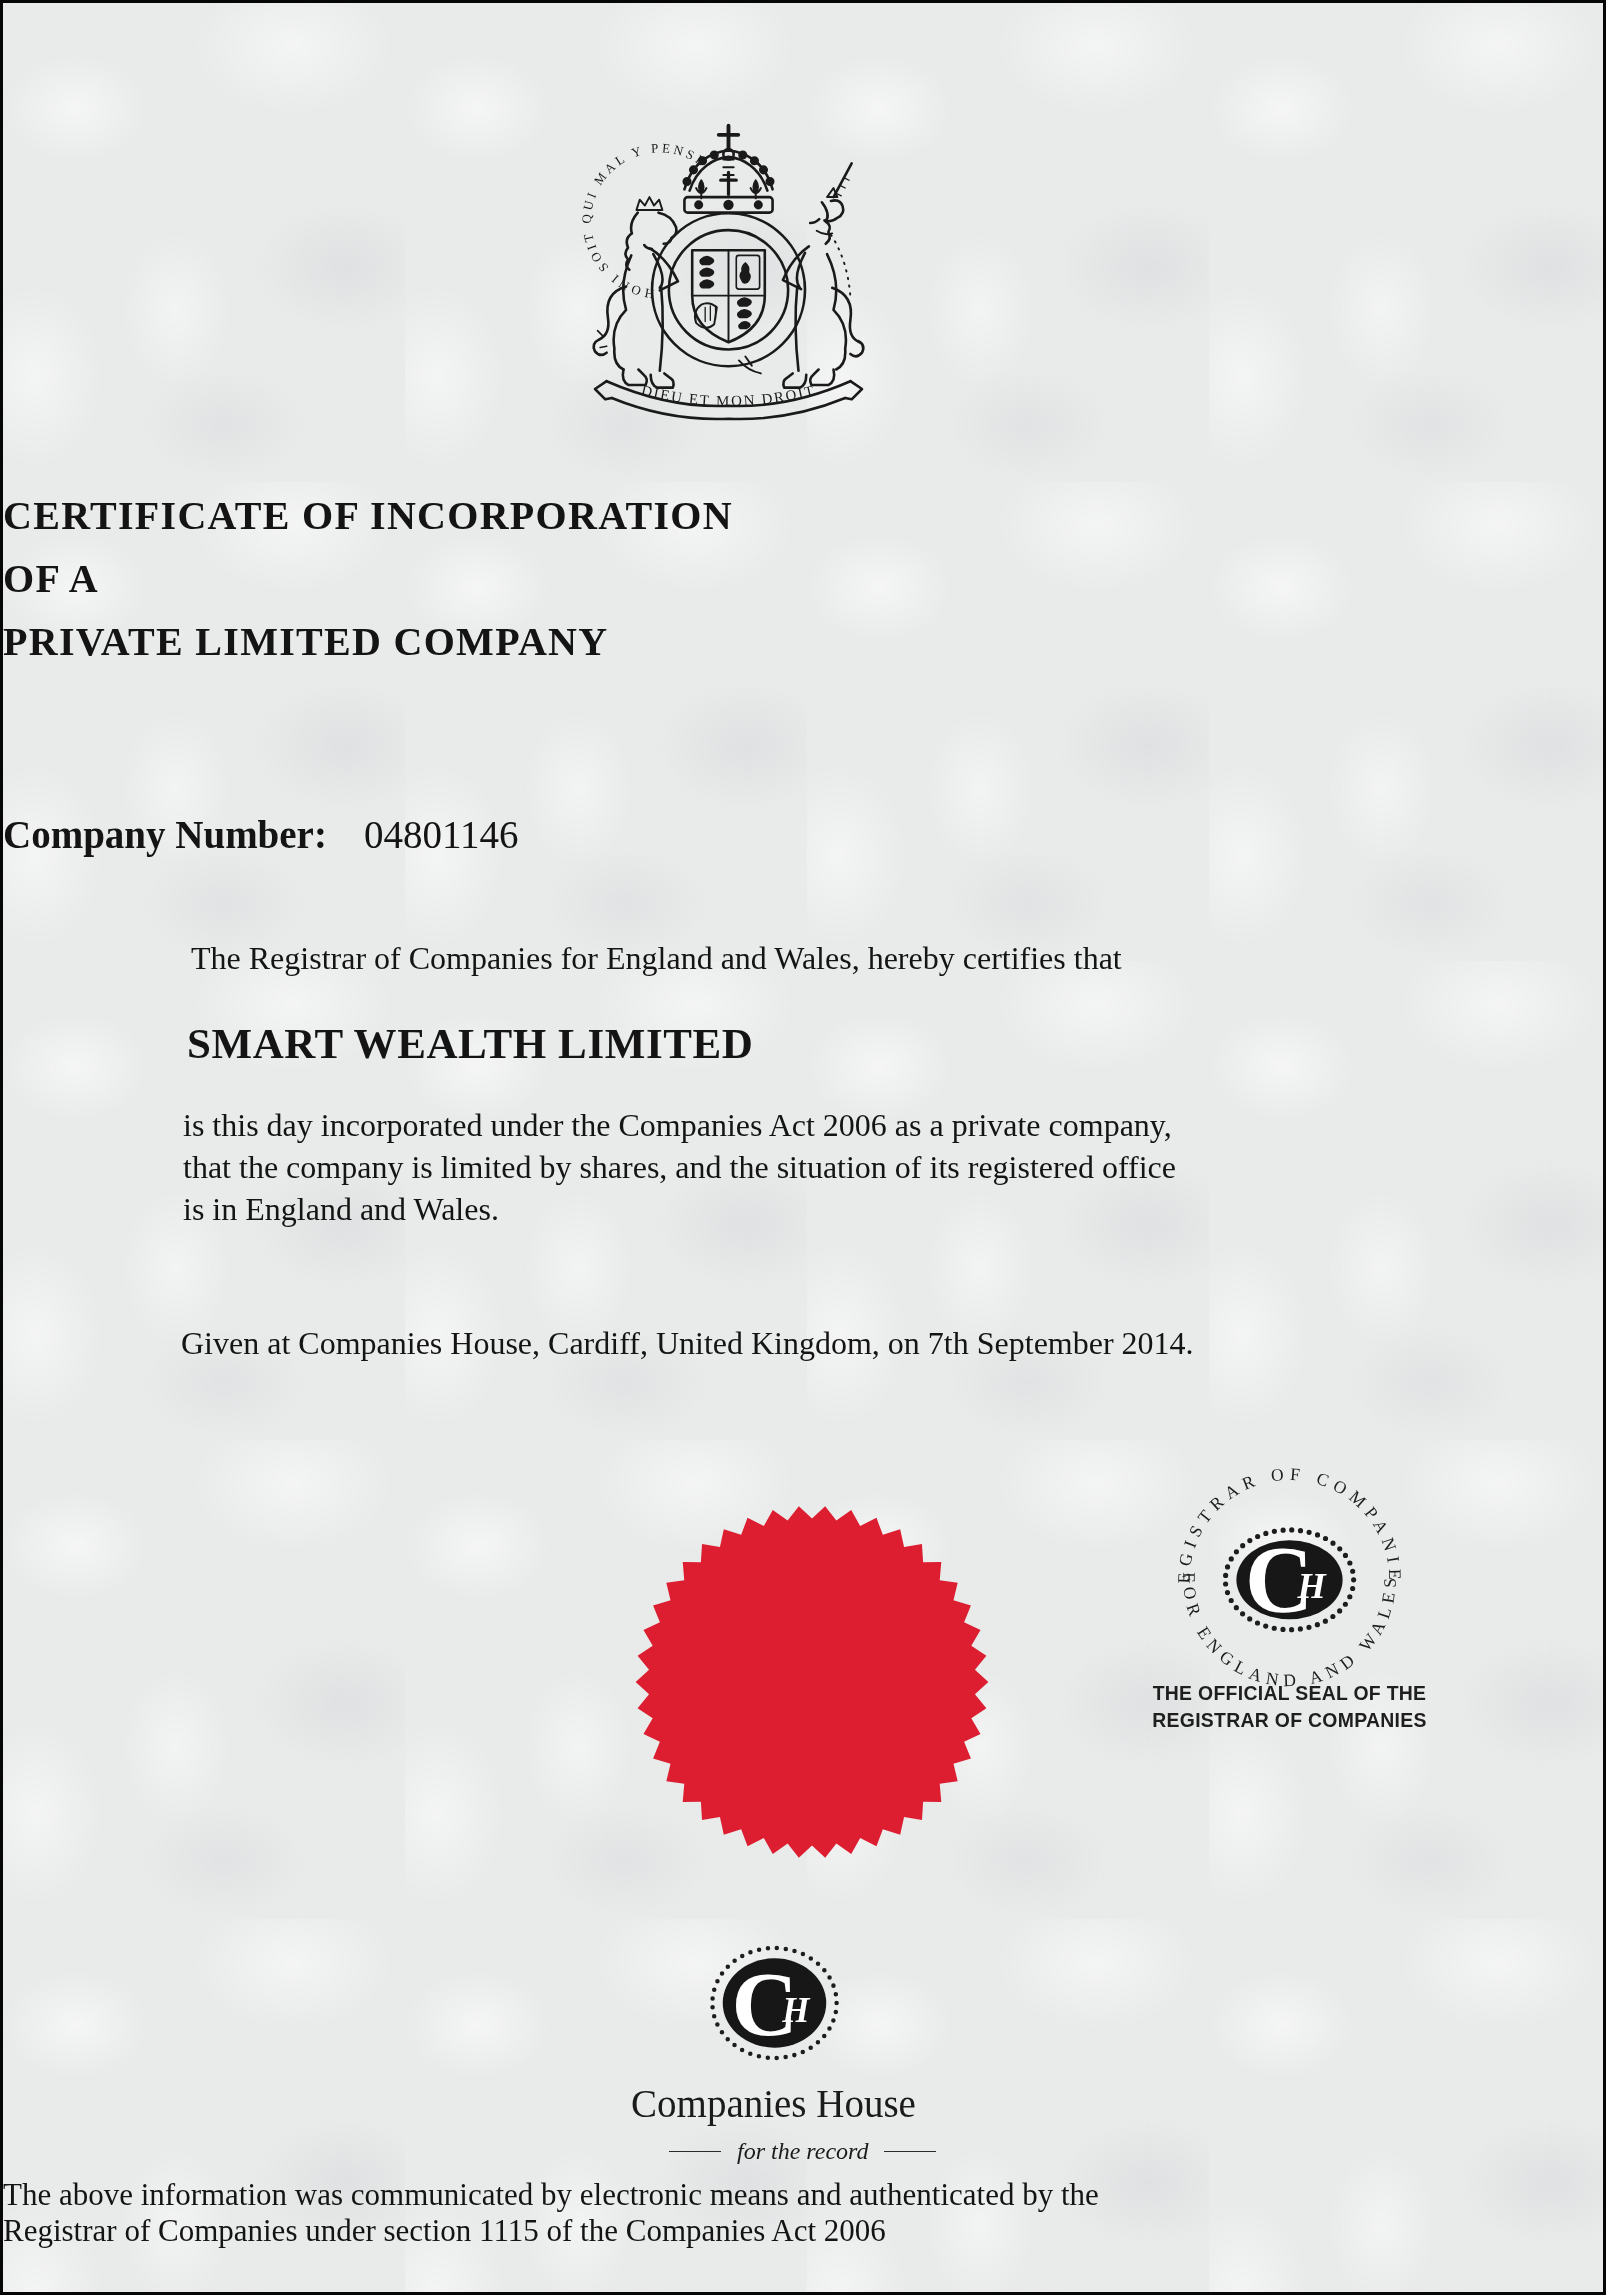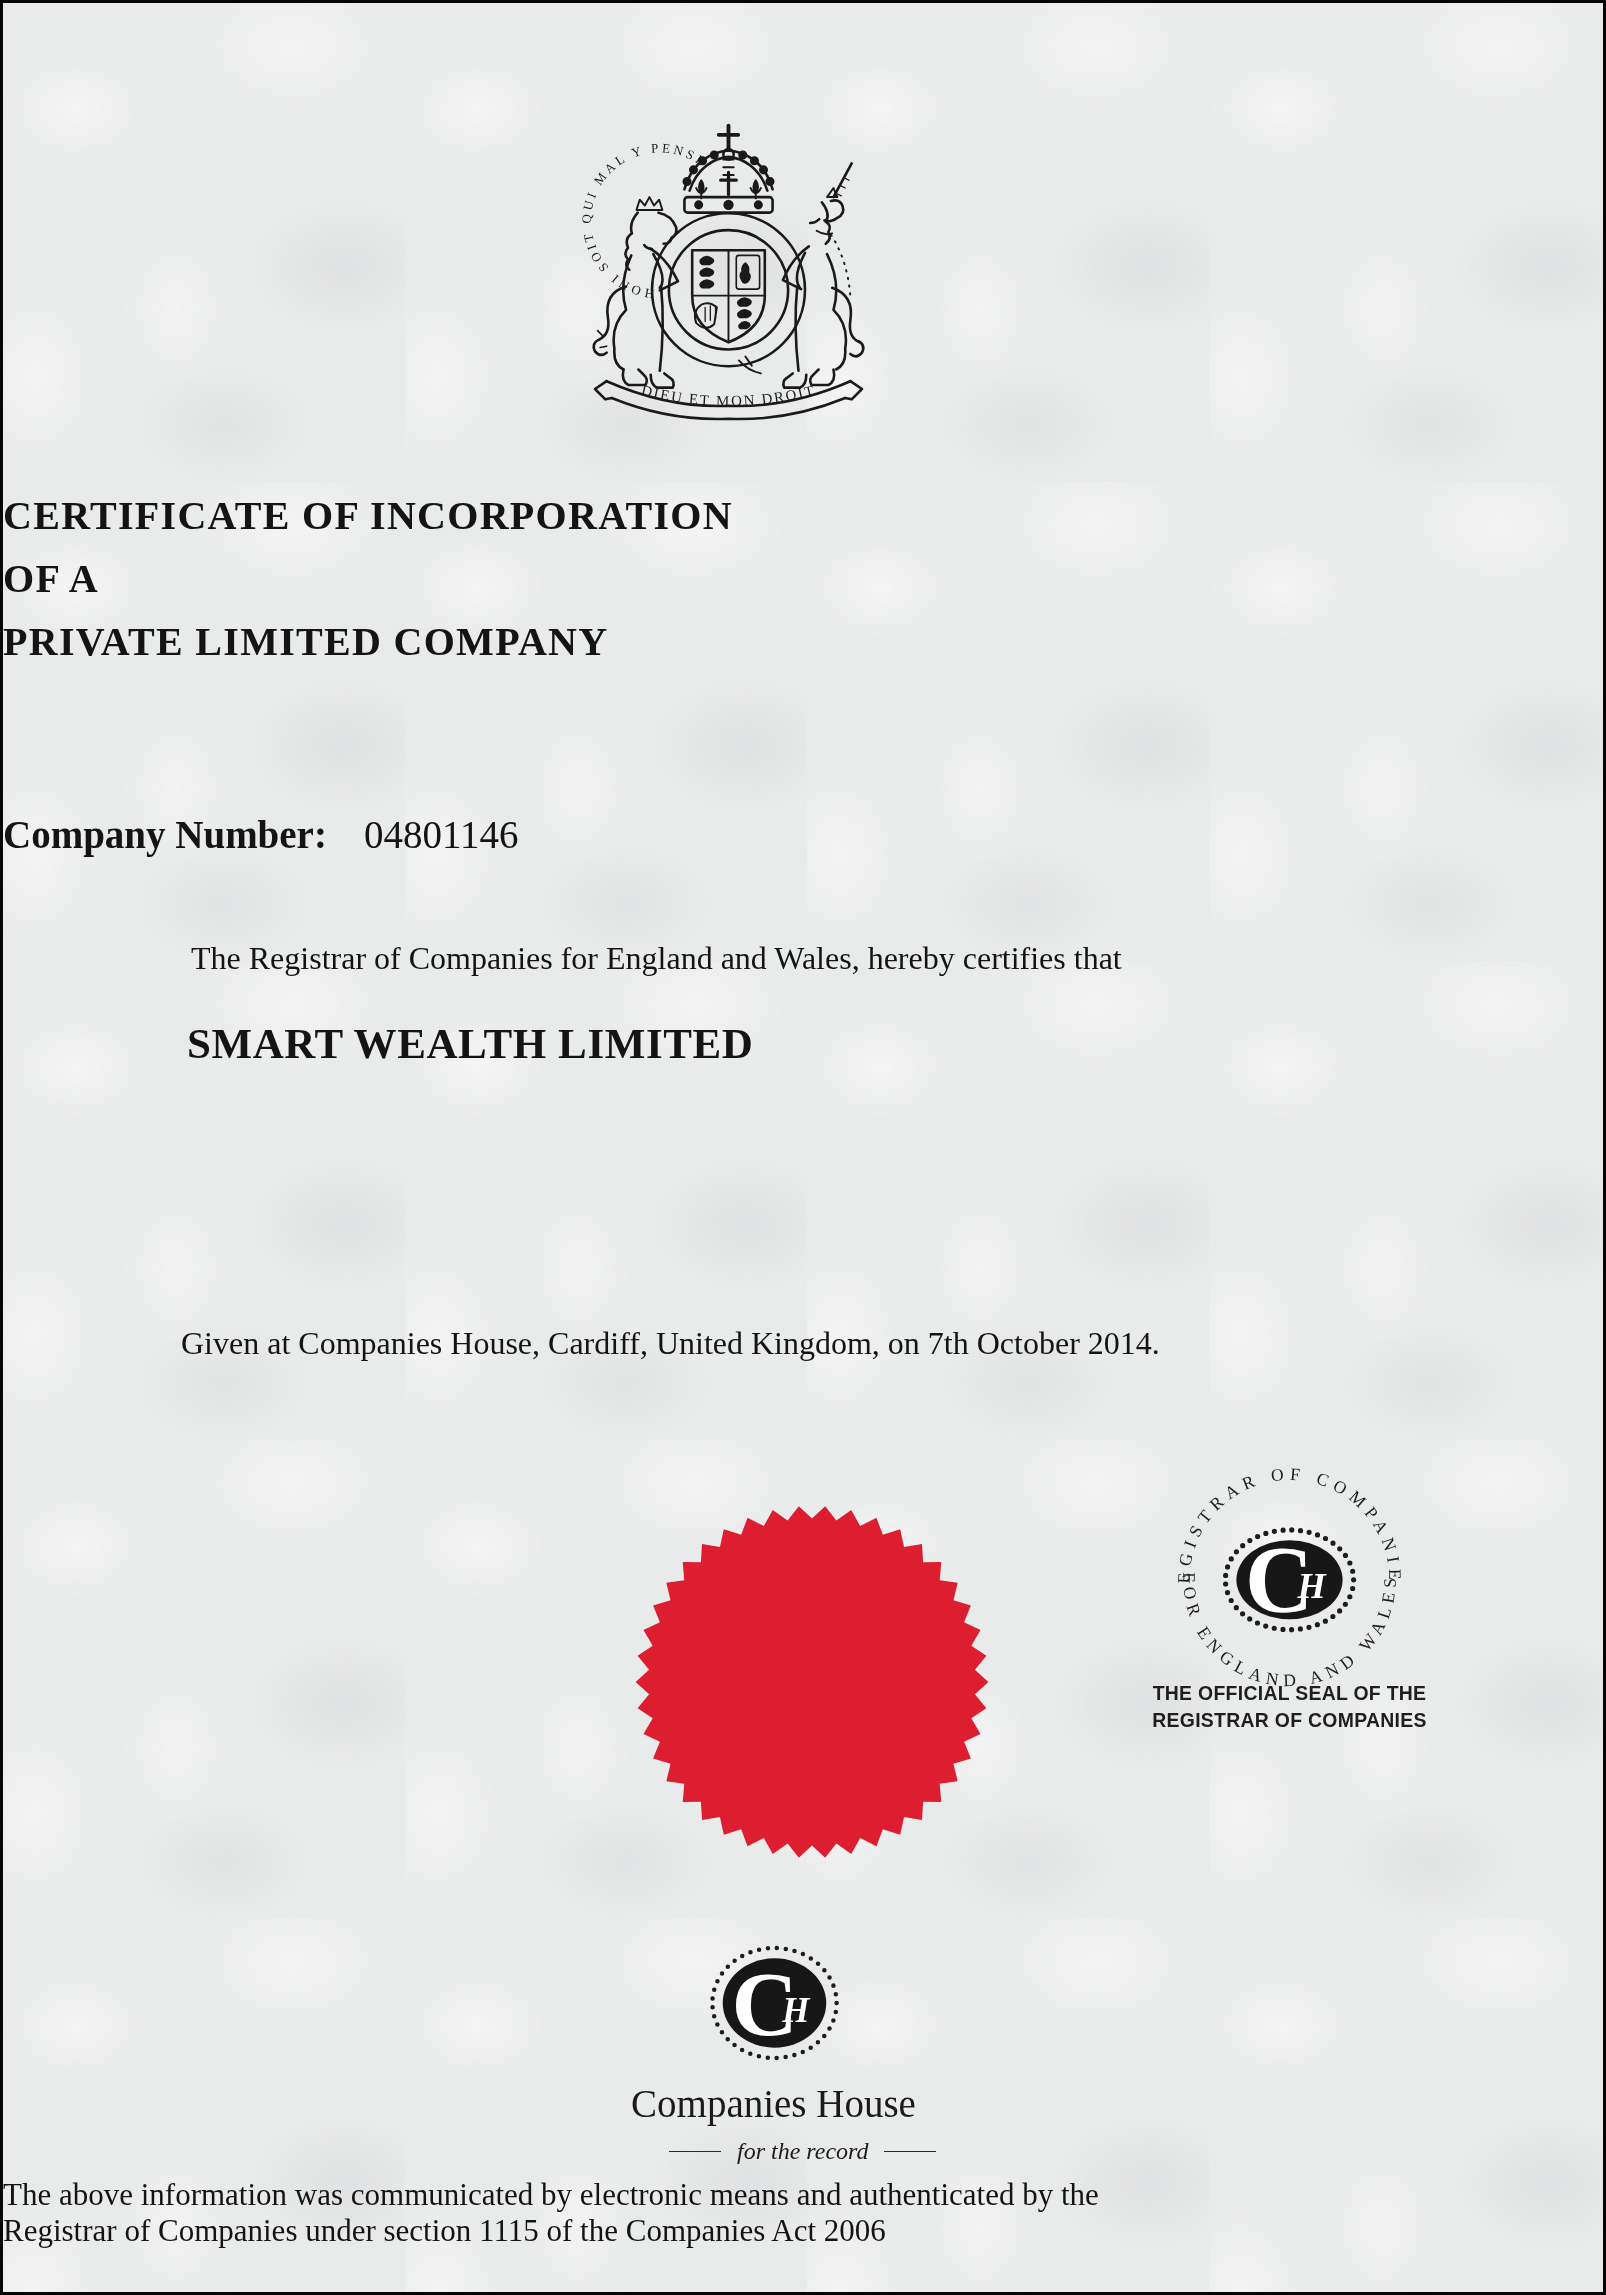--- a/index.html
+++ b/index.html
@@ -176,21 +176,26 @@
     <div>OF A</div>
     <div>PRIVATE LIMITED COMPANY</div>
   </div>
 
   <div class="abs center company-number">
     <span class="label">Company Number:</span><span class="value">04801146</span>
   </div>
 
   <div class="abs intro">The Registrar of Companies for England and Wales, hereby certifies that</div>
   <div class="abs company-name">SMART WEALTH LIMITED</div>
-  <div class="abs given">Given at Companies House, Cardiff, United Kingdom, on 7th October 2014.</div>
+  <div class="abs body-par">
+    <div>is this day incorporated under the Companies Act 2006 as a private company,</div>
+    <div>that the company is limited by shares, and the situation of its registered office</div>
+    <div>is in England and Wales.</div>
+  </div>
+  <div class="abs given">Given at Companies House, Cardiff, United Kingdom, on 7th September 2014.</div>
 
   <svg class="abs red-seal" width="354" height="354" viewBox="0 0 546 546">
     <polygon id="seal-polygon" fill="#dc1e30" points="545.0,273.0 524.3,291.8 542.0,313.5 518.7,329.1 532.9,353.2 507.6,365.1 518.1,391.0 491.2,399.0 497.7,426.2 470.0,430.1 472.4,458.0 444.4,457.7 442.6,485.7 415.0,481.2 409.0,508.6 382.3,500.0 372.4,526.2 347.3,513.8 333.5,538.2 310.6,522.2 293.3,544.2 273.0,525.0 252.7,544.2 235.4,522.2 212.5,538.2 198.7,513.8 173.6,526.2 163.7,500.0 137.0,508.6 131.0,481.2 103.4,485.7 101.6,457.7 73.6,458.0 76.0,430.1 48.3,426.2 54.8,399.0 27.9,391.0 38.4,365.1 13.1,353.2 27.3,329.1 4.0,313.5 21.7,291.8 1.0,273.0 21.7,254.2 4.0,232.5 27.3,216.9 13.1,192.8 38.4,180.9 27.9,155.0 54.8,147.0 48.3,119.8 76.0,115.9 73.6,88.0 101.6,88.3 103.4,60.3 131.0,64.8 137.0,37.4 163.7,46.0 173.6,19.8 198.7,32.2 212.5,7.8 235.4,23.8 252.7,1.8 273.0,21.0 293.3,1.8 310.6,23.8 333.5,7.8 347.3,32.2 372.4,19.8 382.3,46.0 409.0,37.4 415.0,64.8 442.6,60.3 444.4,88.3 472.4,88.0 470.0,115.9 497.7,119.8 491.2,147.0 518.1,155.0 507.6,180.9 532.9,192.8 518.7,216.9 542.0,232.5 524.3,254.2"></polygon>
   </svg>
 
   <svg class="abs registrar-seal" width="285" height="285" viewBox="0 0 440 440">
     <defs>
       <path id="arcTop" d="M 66 222 A 154 154 0 0 1 374 222"></path>
       <path id="arcBottom" d="M 56 222 A 164 164 0 0 0 384 222"></path>
     </defs>

